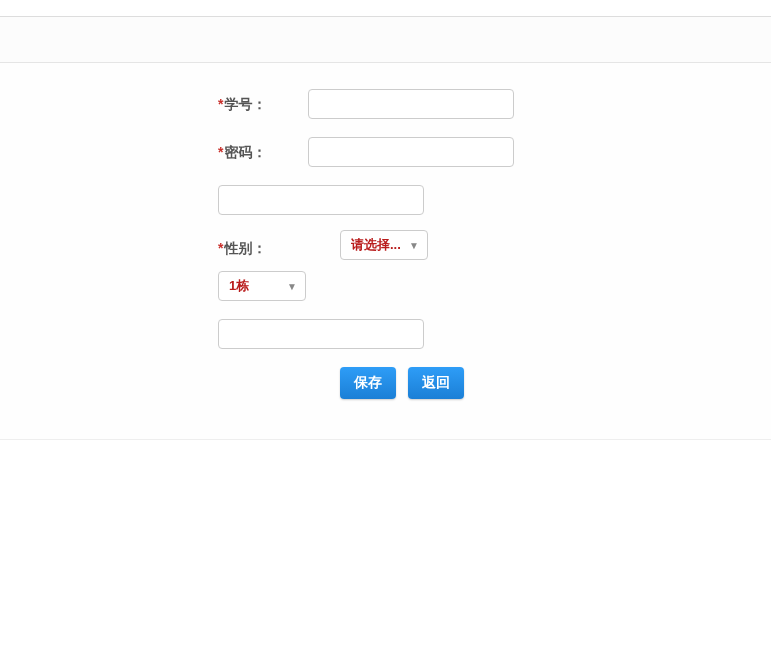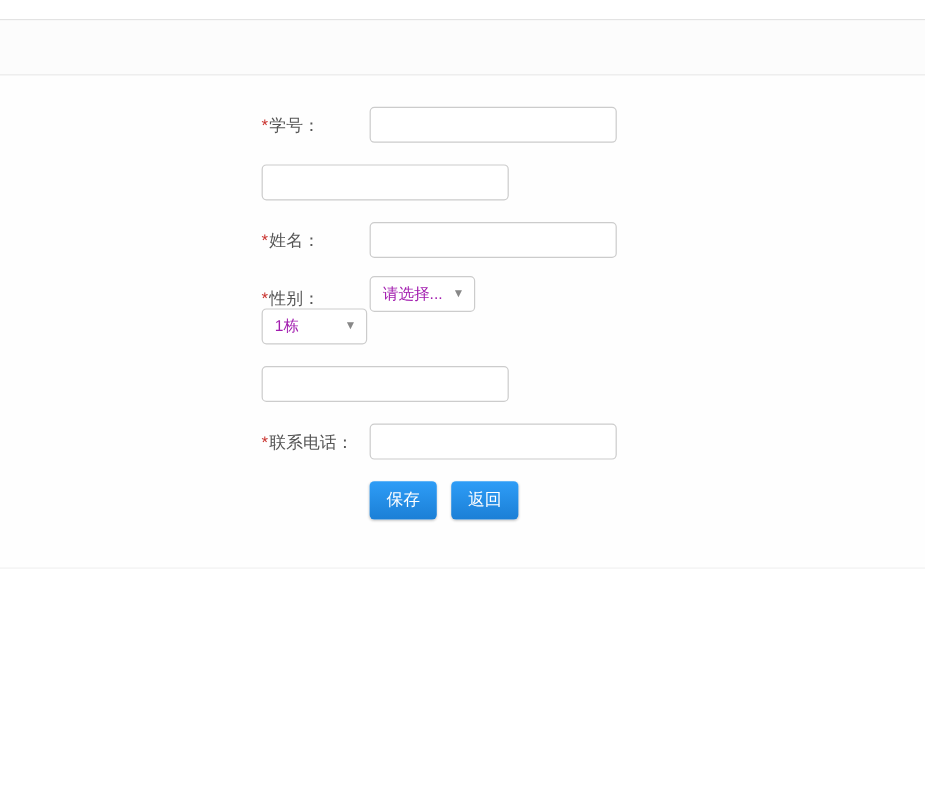--- a/index.html
+++ b/index.html
@@ -1,18 +1,19 @@
 <!DOCTYPE html>
 <html><head>
   <meta charset="utf-8">
   <style>
     * {
       box-sizing: border-box;
       margin: 0;
       padding: 0;
+      font-weight: bold;
     }
     body {
       font-family: "Microsoft YaHei", "Helvetica Neue", Arial, sans-serif;
       font-size: 14px;
       color: #333;
       background: #fff;
     }
     .header-bar {
       height: 17px;
       border-bottom: 1px solid #ddd;
@@ -29,21 +30,22 @@
       padding-bottom: 40px;
       border-bottom: 1px solid #eee;
     }
     .form-row {
       display: flex;
       align-items: flex-start;
       margin-bottom: 18px;
       padding-left: 218px;
     }
     .form-row.tight {
-      margin-bottom: 0;
+      margin-bottom: 14px;
+      gap: 32px;
     }
     .label {
       width: 90px;
       text-align: left;
       color: #555;
       font-size: 14px;
       padding-top: 7px;
       white-space: nowrap;
     }
     .asterisk {
@@ -67,21 +69,21 @@
       border: 1px solid #ccc;
       border-radius: 4px;
       background: #fff;
       display: flex;
       align-items: center;
       padding: 0 24px 0 10px;
       cursor: pointer;
       margin-top: -3px;
     }
     .select-text {
-      color: #a21caf;
+      color: #b91c1c;
       font-size: 13px;
       white-space: nowrap;
       overflow: hidden;
     }
     .select-caret {
       position: absolute;
       right: 8px;
       top: 50%;
       transform: translateY(-50%);
       color: #888;
@@ -100,45 +102,46 @@
       font-size: 14px;
       color: #fff;
       border: none;
       border-radius: 4px;
       cursor: pointer;
       text-align: center;
       box-shadow: 0 1px 2px rgba(0,0,0,0.2);
     }
     .btn-primary {
       background: linear-gradient(to bottom, #2e9df7, #1b7fd6);
+      margin-left: 32px;
     }
     .btn-secondary {
       background: linear-gradient(to bottom, #2e9df7, #1b7fd6);
     }
   </style>
 </head>
 <body>
 
 <div class="header-bar"></div>
 <div class="sub-header"></div>
 
 <div class="form-wrapper">
 
   <div class="form-row">
     <div class="label"><span class="asterisk">*</span><span>学号：</span></div>
     <input type="text" class="text-input" value="" style="">
   </div>
 
   <div class="form-row">
+    <div class="label"><span class="asterisk">*</span><span>密码：</span></div>
     <input type="password" class="text-input" value="" style="">
   </div>
 
 
   <div class="form-row">
-    <div class="label"><span class="asterisk">*</span><span>姓名：</span></div>
     <input type="text" class="text-input" value="" style="">
   </div>
 
   <div class="form-row tight">
     <div class="label"><span class="asterisk">*</span><span>性别：</span></div>
     <div class="select-wrap">
       <span class="select-text">请选择...</span>
       <span class="select-caret">▼</span>
     </div>
   </div>
@@ -147,23 +150,19 @@
     <div class="select-wrap">
       <span class="select-text">1栋</span>
       <span class="select-caret">▼</span>
     </div>
   </div>
 
   <div class="form-row">
     <input type="text" class="text-input" value="" style="">
   </div>
 
-  <div class="form-row">
-    <div class="label"><span class="asterisk">*</span><span>联系电话：</span></div>
-    <input type="text" class="text-input" value="" style="">
-  </div>
 
   <div class="button-row">
     <button class="btn btn-primary">保存</button>
     <button class="btn btn-secondary">返回</button>
   </div>
 
 </div>
 
 </body></html>

